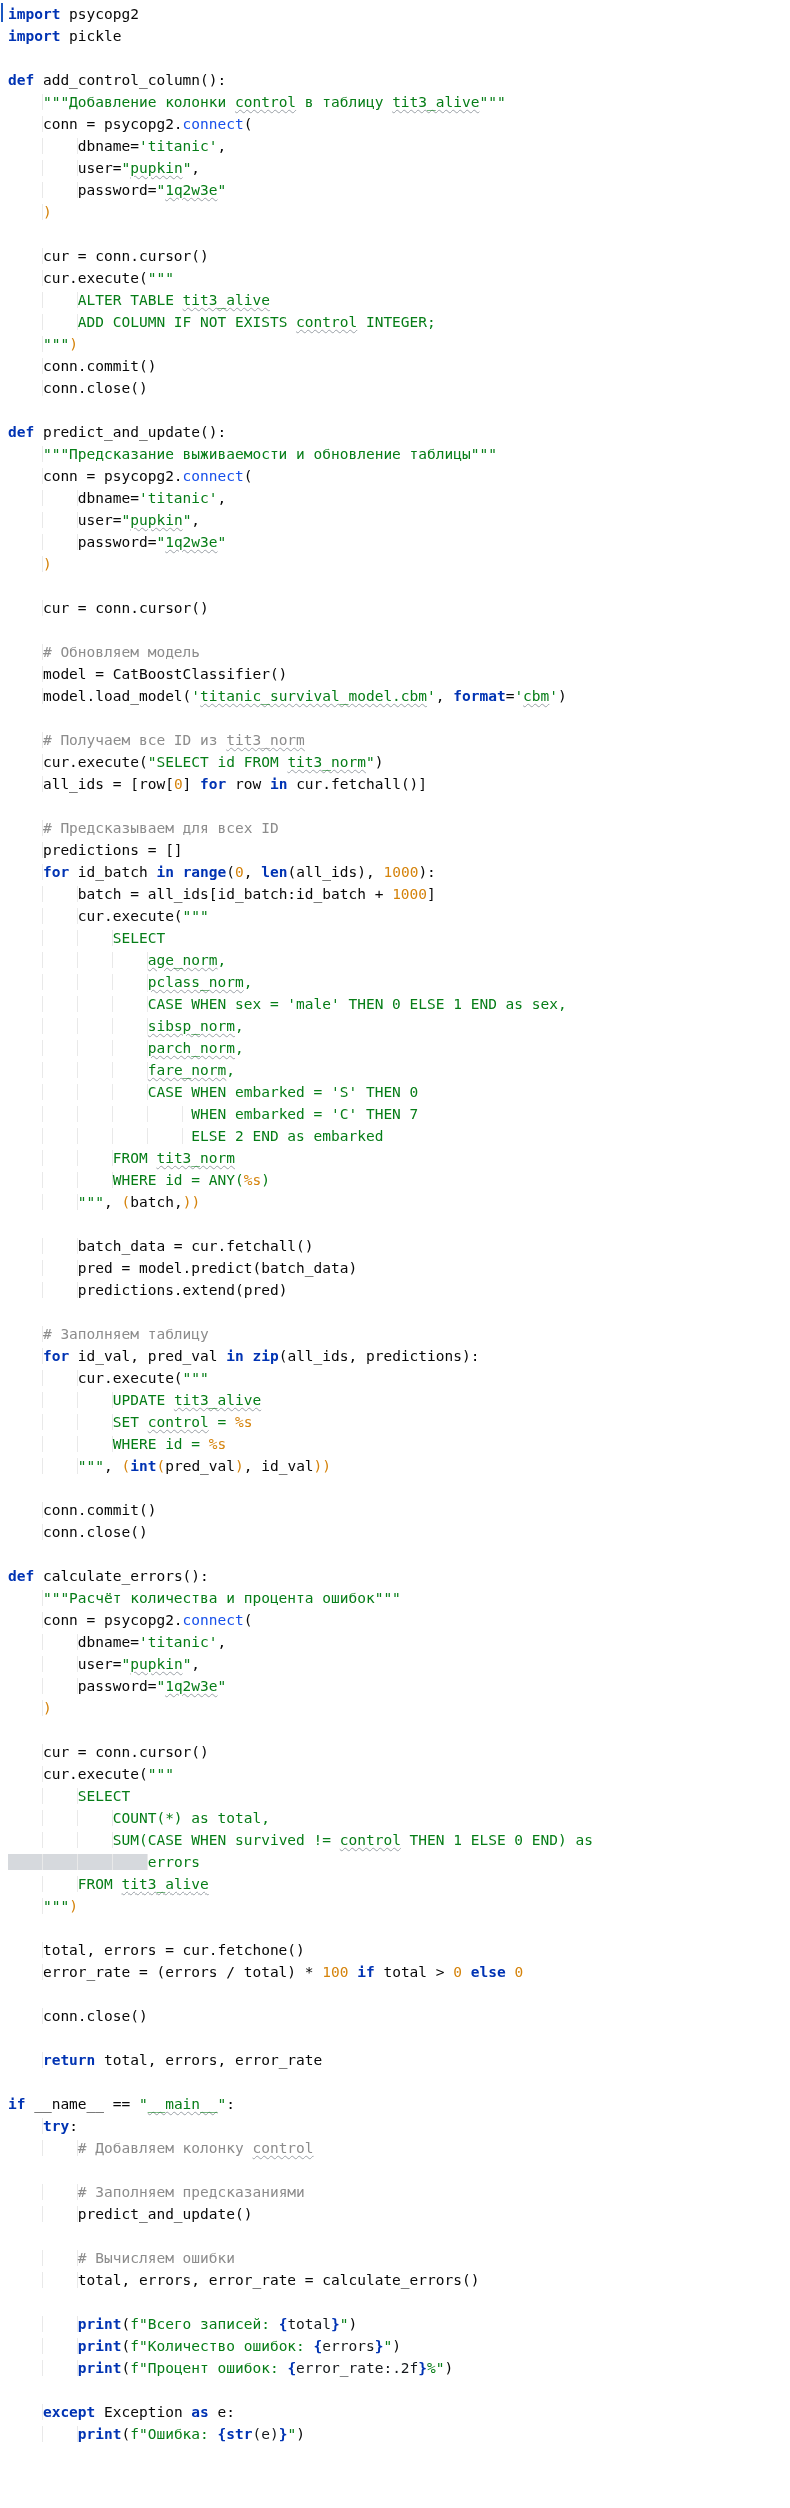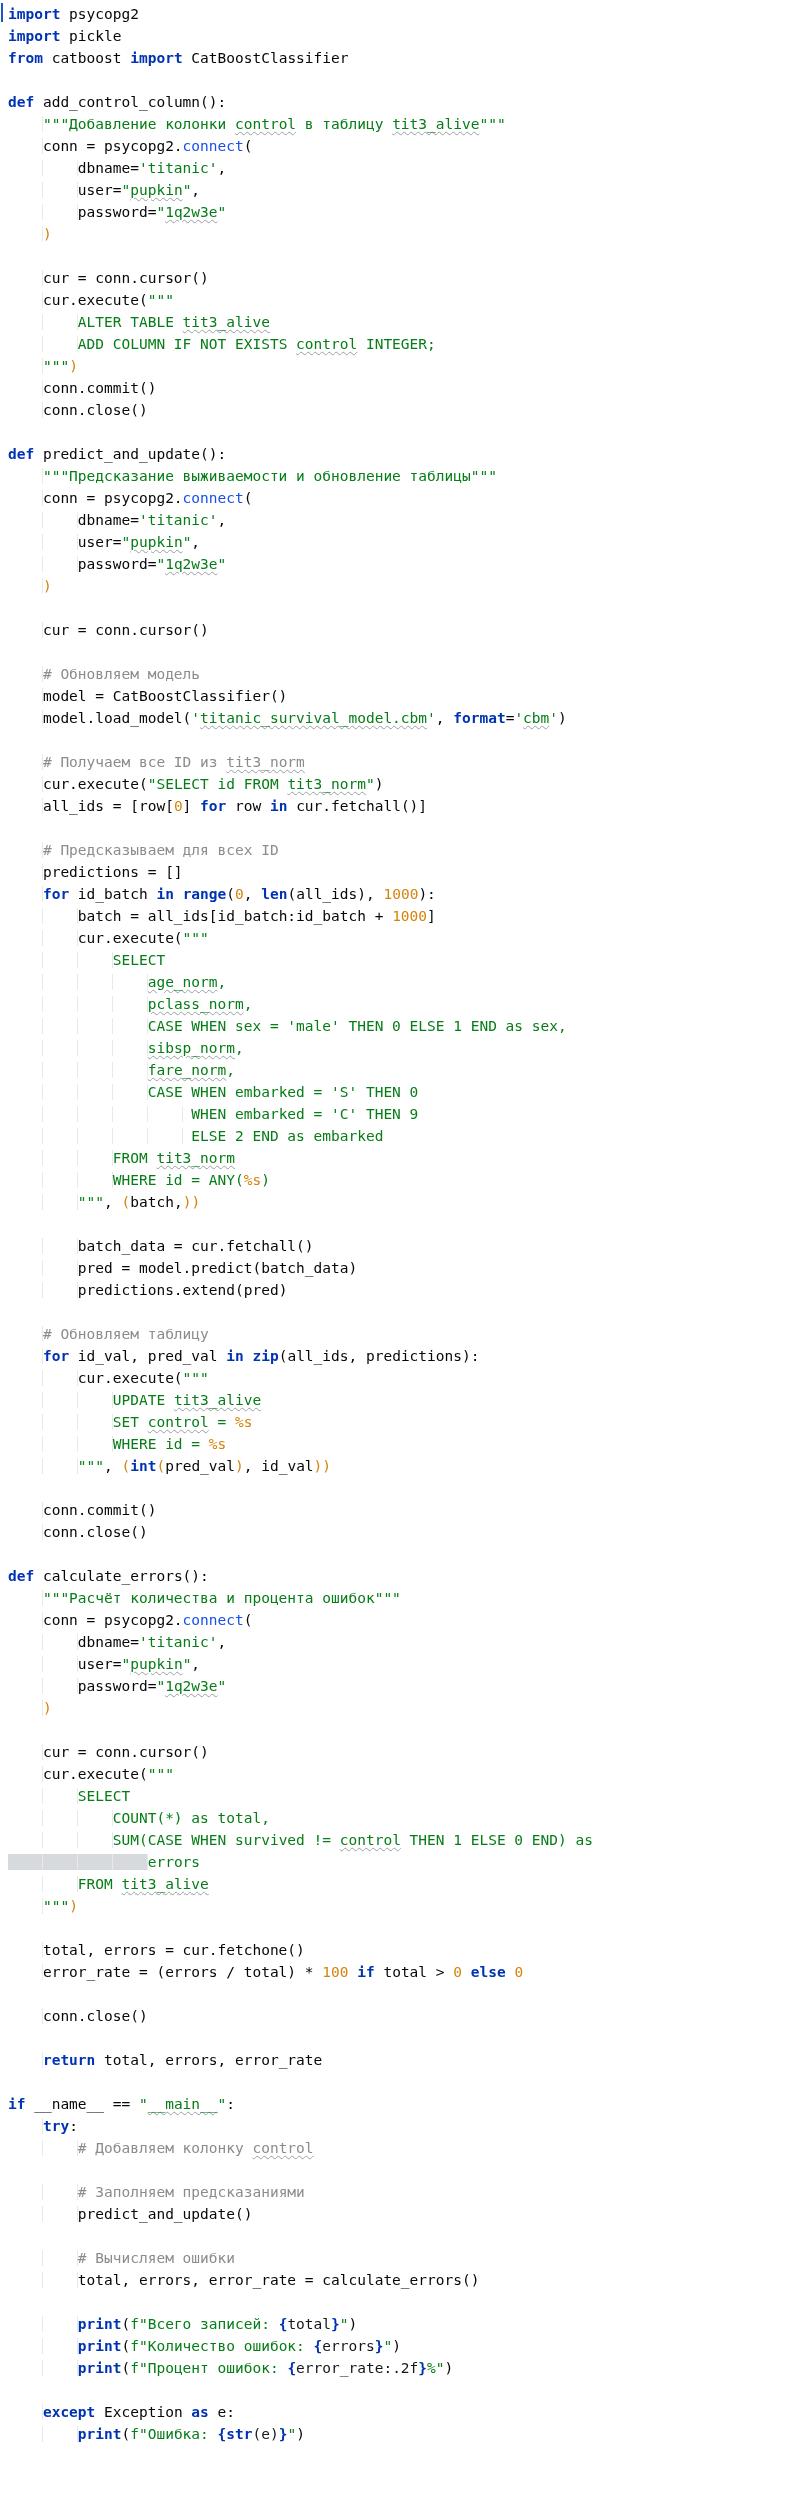--- a/index.html
+++ b/index.html
@@ -42,21 +42,20 @@
   }
 </style>
 </head>
 <body>
 
 <div class="editor">
   <div class="caret"></div>
   <div>
       <div class="cl"><span class="kw">import</span> psycopg2</div>
       <div class="cl"><span class="kw">import</span> pickle</div>
-      <div class="cl"><span class="kw">from</span> catboost <span class="kw">import</span> CatBoostClassifier</div>
       <div class="cl"></div>
       <div class="cl"><span class="kw">def</span> add_control_column():</div>
       <div class="cl"><span class="ind">    </span><span class="st">"""Добавление колонки <span class="ty">control</span> в таблицу <span class="ty">tit3_alive</span>"""</span></div>
       <div class="cl"><span class="ind">    </span>conn = psycopg2.<span class="fn">connect</span>(</div>
       <div class="cl"><span class="ind">        </span>dbname=<span class="st">'titanic'</span>,</div>
       <div class="cl"><span class="ind">        </span>user=<span class="st">"<span class="ty">pupkin</span>"</span>,</div>
       <div class="cl"><span class="ind">        </span>password=<span class="st">"<span class="ty">1q2w3e</span>"</span></div>
       <div class="cl"><span class="ind">    </span><span class="pr">)</span></div>
       <div class="cl"></div>
       <div class="cl"><span class="ind">    </span>cur = conn.cursor()</div>
@@ -88,33 +87,34 @@
       <div class="cl"><span class="ind">    </span><span class="cm"># Предсказываем для всех ID</span></div>
       <div class="cl"><span class="ind">    </span>predictions = []</div>
       <div class="cl"><span class="ind">    </span><span class="kw">for</span> id_batch <span class="kw">in</span> <span class="kw">range</span>(<span class="num">0</span>, <span class="kw">len</span>(all_ids), <span class="num">1000</span>):</div>
       <div class="cl"><span class="ind">        </span>batch = all_ids[id_batch:id_batch + <span class="num">1000</span>]</div>
       <div class="cl"><span class="ind">        </span>cur.execute(<span class="st">"""</span></div>
       <div class="cl"><span class="ind">            </span><span class="st">SELECT</span></div>
       <div class="cl"><span class="ind">                </span><span class="st"><span class="ty">age_norm</span>,</span></div>
       <div class="cl"><span class="ind">                </span><span class="st"><span class="ty">pclass_norm</span>,</span></div>
       <div class="cl"><span class="ind">                </span><span class="st">CASE WHEN sex = 'male' THEN 0 ELSE 1 END as sex,</span></div>
       <div class="cl"><span class="ind">                </span><span class="st"><span class="ty">sibsp_norm</span>,</span></div>
+      <div class="cl"><span class="ind">                </span><span class="st"><span class="ty">parch_norm</span>,</span></div>
       <div class="cl"><span class="ind">                </span><span class="st"><span class="ty">fare_norm</span>,</span></div>
       <div class="cl"><span class="ind">                </span><span class="st">CASE WHEN embarked = 'S' THEN 0</span></div>
-      <div class="cl"><span class="ind">                     </span><span class="st">WHEN embarked = 'C' THEN 9</span></div>
+      <div class="cl"><span class="ind">                     </span><span class="st">WHEN embarked = 'C' THEN 7</span></div>
       <div class="cl"><span class="ind">                     </span><span class="st">ELSE 2 END as embarked</span></div>
       <div class="cl"><span class="ind">            </span><span class="st">FROM <span class="ty">tit3_norm</span></span></div>
       <div class="cl"><span class="ind">            </span><span class="st">WHERE id = ANY(<span class="ph">%s</span>)</span></div>
       <div class="cl"><span class="ind">        </span><span class="st">"""</span>, <span class="pr">(</span>batch,<span class="pr">)</span><span class="pr">)</span></div>
       <div class="cl"></div>
       <div class="cl"><span class="ind">        </span>batch_data = cur.fetchall()</div>
       <div class="cl"><span class="ind">        </span>pred = model.predict(batch_data)</div>
       <div class="cl"><span class="ind">        </span>predictions.extend(pred)</div>
       <div class="cl"></div>
-      <div class="cl"><span class="ind">    </span><span class="cm"># Обновляем таблицу</span></div>
+      <div class="cl"><span class="ind">    </span><span class="cm"># Заполняем таблицу</span></div>
       <div class="cl"><span class="ind">    </span><span class="kw">for</span> id_val, pred_val <span class="kw">in</span> <span class="kw">zip</span>(all_ids, predictions):</div>
       <div class="cl"><span class="ind">        </span>cur.execute(<span class="st">"""</span></div>
       <div class="cl"><span class="ind">            </span><span class="st">UPDATE <span class="ty">tit3_alive</span></span></div>
       <div class="cl"><span class="ind">            </span><span class="st">SET <span class="ty">control</span> = <span class="ph">%s</span></span></div>
       <div class="cl"><span class="ind">            </span><span class="st">WHERE id = <span class="ph">%s</span></span></div>
       <div class="cl"><span class="ind">        </span><span class="st">"""</span>, <span class="pr">(</span><span class="kw">int</span><span class="pr">(</span>pred_val<span class="pr">)</span>, id_val<span class="pr">)</span><span class="pr">)</span></div>
       <div class="cl"></div>
       <div class="cl"><span class="ind">    </span>conn.commit()</div>
       <div class="cl"><span class="ind">    </span>conn.close()</div>
       <div class="cl"></div>

